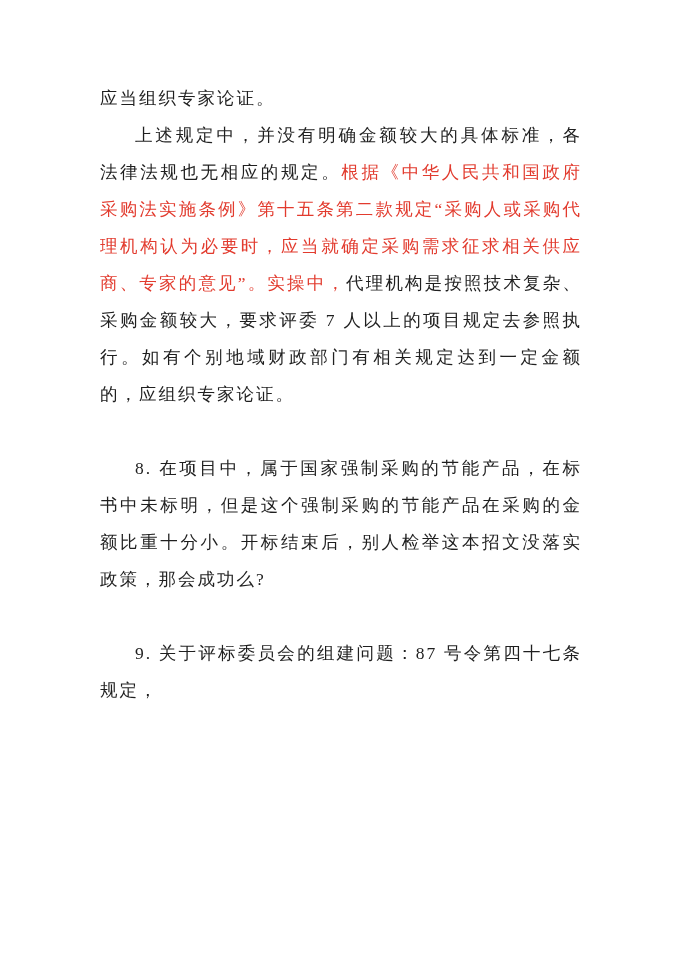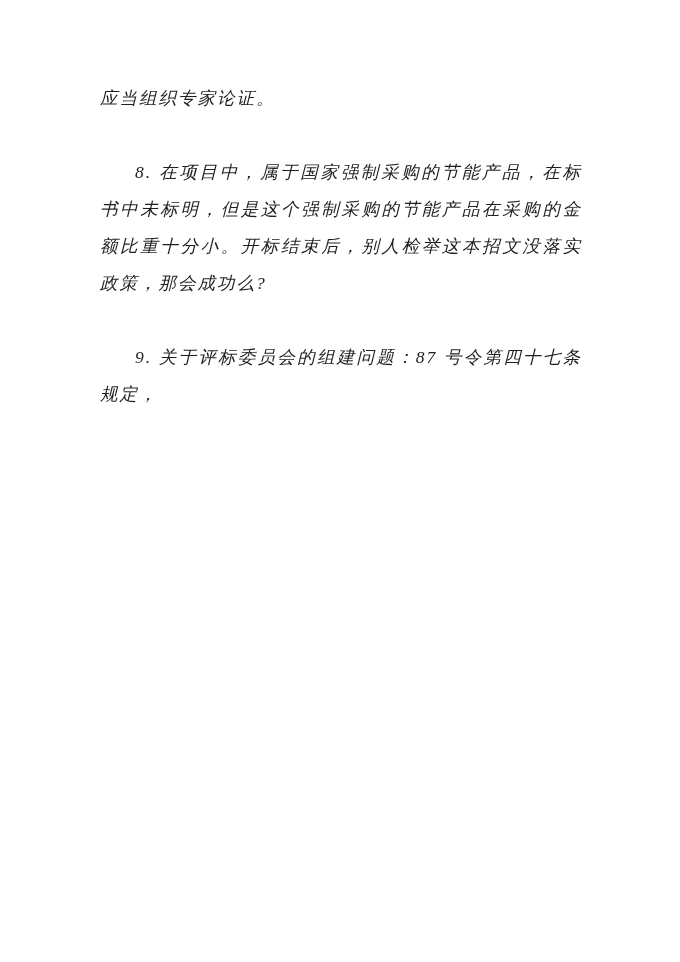--- a/index.html
+++ b/index.html
@@ -26,27 +26,28 @@
     width: 482px;
     font-size: 17.5px;
     line-height: 37px;
     letter-spacing: 2px;
     text-align: justify;
     color: var(--text-black);
   }
   .para { margin: 0; }
   .para.indent { text-indent: 2em; }
   .spacer { height: 37px; }
-  .run.black { color: var(--text-black); font-style: italic; }
+  .run.black { color: var(--text-black); }
   .run.red { color: var(--text-red); }
 </style>
 </head>
 <body>
 
 <div class="page">
   <div class="doc-body">
       <p class="para"><span class="run black">应当组织专家论证。</span></p>
+      <p class="para indent"><span class="run black">上述规定中，并没有明确金额较大的具体标准，各法律法规也无相应的规定。</span><span class="run red">根据《中华人民共和国政府采购法实施条例》第十五条第二款规定“采购人或采购代理机构认为必要时，应当就确定采购需求征求相关供应商、专家的意见”。实操中，</span><span class="run black">代理机构是按照技术复杂、采购金额较大，要求评委 7 人以上的项目规定去参照执行。如有个别地域财政部门有相关规定达到一定金额的，应组织专家论证。</span></p>
       <div class="spacer"></div>
       <p class="para indent"><span class="run black">8. 在项目中，属于国家强制采购的节能产品，在标书中未标明，但是这个强制采购的节能产品在采购的金额比重十分小。开标结束后，别人检举这本招文没落实政策，那会成功么?</span></p>
       <div class="spacer"></div>
       <p class="para indent"><span class="run black">9. 关于评标委员会的组建问题：87 号令第四十七条规定，</span></p>
     </div>
 </div>
 
 </body></html>

